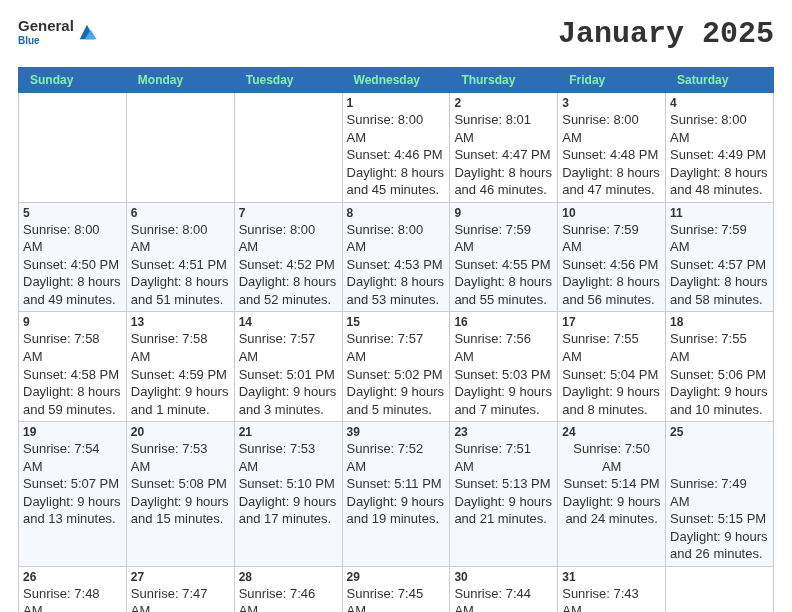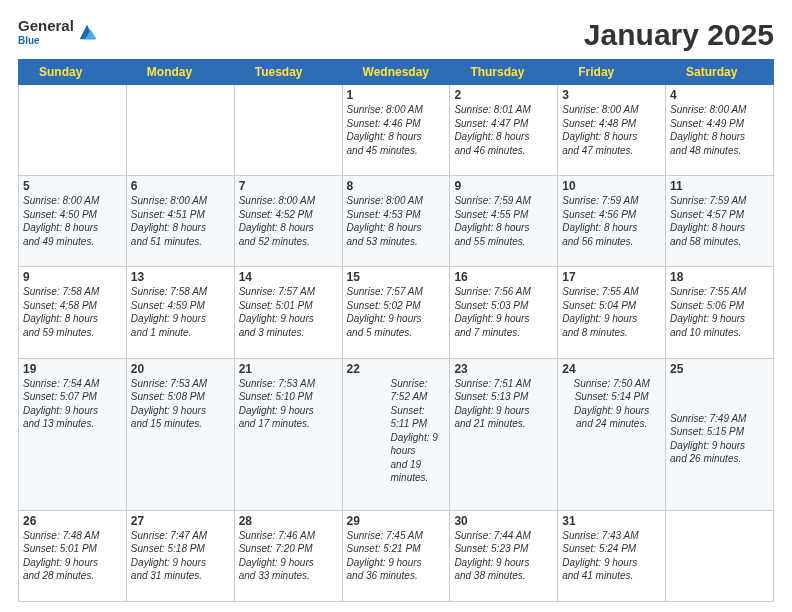--- a/index.html
+++ b/index.html
@@ -14,21 +14,21 @@
       width: 792px;
       height: 612px;
       padding: 18px 18px 10px 18px;
       display: flex;
       flex-direction: column;
     }
     .header {
       display: flex;
       align-items: flex-start;
       justify-content: space-between;
-      margin-bottom: 8px;
+      margin-bottom: 16px;
     }
     .logo {
       display: flex;
       align-items: center;
     }
     .logo-text {
       display: flex;
       flex-direction: column;
       line-height: 1.1;
     }
@@ -42,65 +42,65 @@
       font-weight: bold;
       color: #1a6aad;
     }
     .logo-icon {
       width: 22px;
       height: 22px;
       margin-left: 2px;
     }
     .title-block {
       text-align: left;
+      font-family: Liberation Mono, monospace;
     }
     .month-title {
       font-size: 30px;
       font-weight: bold;
       color: #333;
       line-height: 1.1;
     }
     .subtitle {
       font-size: 14px;
       color: #555;
     }
     .calendar-table {
       width: 100%;
       border-collapse: collapse;
       flex: 1;
     }
     .calendar-table th {
       background: #2d6db5;
-      color: #fde047;
+      color: #86efac;
       font-size: 12px;
       font-weight: bold;
-      padding: 5px 20px;
+      padding: 5px 11px;
       text-align: left;
       border: 1px solid #2d6db5;
     }
     .calendar-table td {
       border: 1px solid #ccc;
       vertical-align: top;
       padding: 3px 4px;
       font-size: 9.5px;
       color: #333;
       width: calc(100% / 7);
       height: 78px;
     }
     .day-number {
       font-size: 12px;
       font-weight: bold;
       color: #333;
       margin-bottom: 1px;
     }
     .day-info {
-      font-size: 10px;
+      font-size: 13px;
       color: #333;
       line-height: 1.35;
-      font-style: italic;
     }
     .empty-cell {
       background: #f9f9f9;
     }
     tr:nth-child(even) td {
       background: #f5f8fc;
     }
     tr:nth-child(odd) td {
       background: #fff;
     }
@@ -289,22 +289,22 @@
 and 15 minutes.</div>
           </td>
           <td>
             <div class="day-number">21</div>
             <div class="day-info" style="white-space: pre-line;">Sunrise: 7:53 AM
 Sunset: 5:10 PM
 Daylight: 9 hours
 and 17 minutes.</div>
           </td>
           <td>
-            <div class="day-number">22</div>
-            <div class="day-info" style="white-space: pre-line; margin-left: 44px;">Sunrise: 7:52 AM
+            <div class="day-number">39</div>
+            <div class="day-info" style="white-space: pre-line;">Sunrise: 7:52 AM
 Sunset: 5:11 PM
 Daylight: 9 hours
 and 19 minutes.</div>
           </td>
           <td>
             <div class="day-number">23</div>
             <div class="day-info" style="white-space: pre-line;">Sunrise: 7:51 AM
 Sunset: 5:13 PM
 Daylight: 9 hours
 and 21 minutes.</div>

